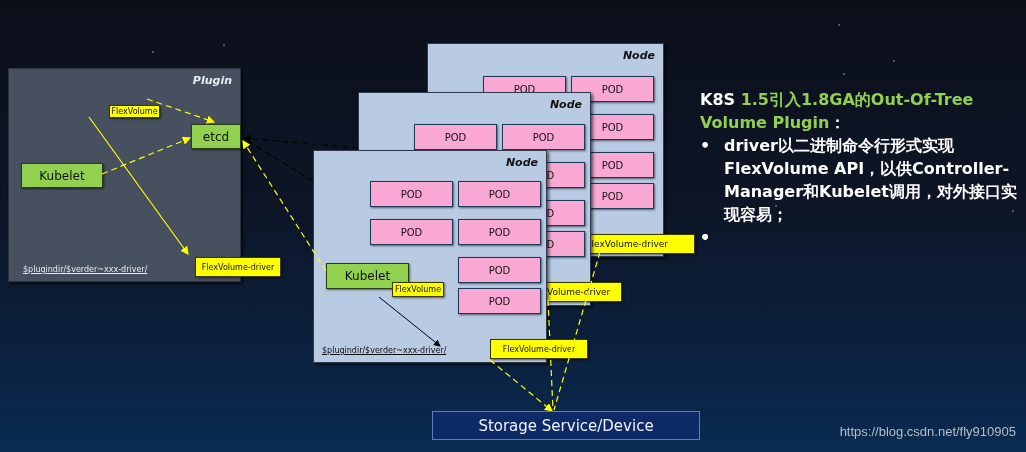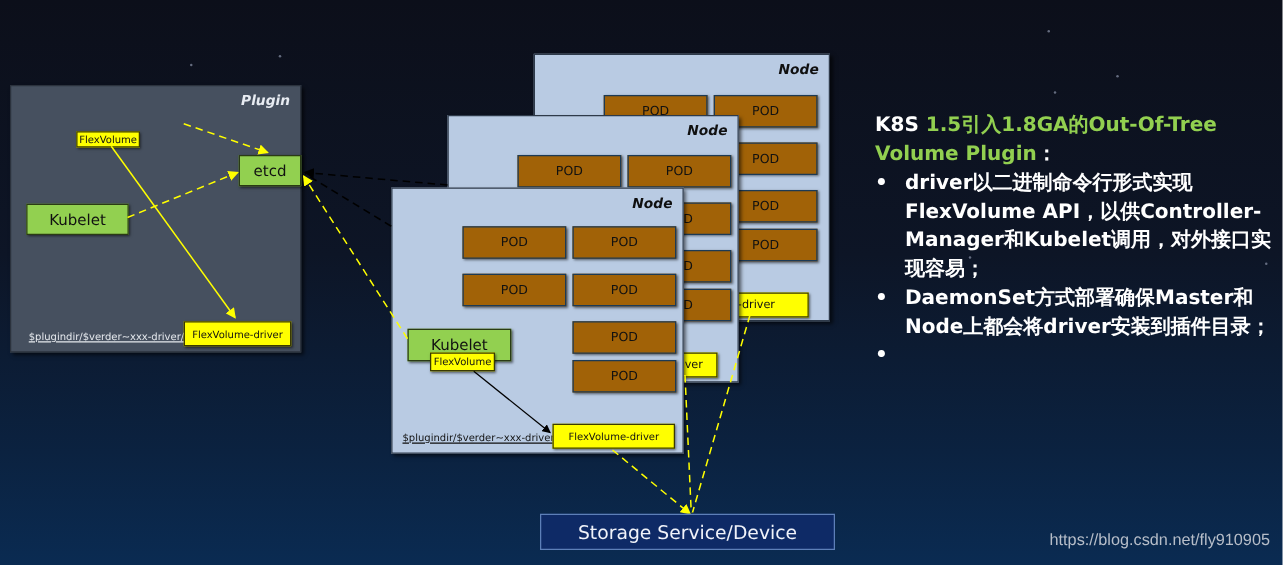--- a/index.html
+++ b/index.html
@@ -11,27 +11,27 @@
   .star { position:absolute; width:2px; height:2px; background:#8a93a8; border-radius:50%; opacity:.7; }
   .panel { position:absolute; box-sizing:border-box; border:1px solid #1a1f2b; box-shadow:2px 2px 3px rgba(0,0,0,.6); }
   .master { left:8px; top:68px; width:233px; height:214px; background:#46505f; border-color:#2b323d; }
   .node { background:#b9cbe3; border-color:#2e3a4a; }
   .panel-title { position:absolute; right:8px; top:5px; font-style:italic; font-weight:bold; font-size:11px;text-align:right; }
   .master .panel-title { color:#e8ecf2; }
   .node .panel-title { color:#101010; }
   .green { position:absolute; box-sizing:border-box; background:#92d050; border:1px solid #2a3b14; box-shadow:1px 1px 2px rgba(0,0,0,.55);
            display:flex; align-items:center; justify-content:center; color:#111; font-size:12px; }
   .yellow { position:absolute; box-sizing:border-box; background:#ffff00; border:1px solid #3a3a00; box-shadow:1px 1px 2px rgba(0,0,0,.55);
-            display:flex; align-items:center; justify-content:center; color:#111; font-size:8px; white-space:nowrap; overflow:hidden; }
-  .pod { position:absolute; box-sizing:border-box; width:83px; height:26px; background:#a16207; border:1px solid #1c3a55;
+            display:flex; align-items:center; justify-content:center; color:#111; font-size:8px; white-space:nowrap; overflow:hidden;margin-left:48px; }
+  .pod { position:absolute; box-sizing:border-box; width:83px; height:26px; background:#f9a8d4; border:1px solid #1c3a55;
          box-shadow:1px 1px 2px rgba(0,0,0,.55); display:flex; align-items:center; justify-content:center; font-size:10px; color:#111; }
   .path { position:absolute; font-size:8px; white-space:nowrap;text-decoration:underline; }
   .master .path { color:#e6e9ee; }
   .node .path { color:#111; }
-  .storage { position:absolute; left:432px; top:411px; width:236px; height:29px; box-sizing:border-box;
+  .storage { position:absolute; left:432px; top:411px; width:268px; height:29px; box-sizing:border-box;
              background:#0e2a66; border:1px solid #5d7fb8; color:#f0f3fa; font-size:15px;
              display:flex; align-items:center; justify-content:center; }
   .textblock { position:absolute; left:700px; top:88px; width:326px; color:#ffffff; font-weight:bold; font-size:16px; line-height:23px; }
   .textblock .hl { color:#92d050; }
   .bullet { position:relative; padding-left:24px; }
   .bullet .dot { position:absolute; left:0; top:0; }
   .watermark { position:absolute; right:10px; top:424px; color:#b6bdc8; font-size:13px; font-family:"Liberation Sans", sans-serif; }
   svg.arrows { position:absolute; left:0; top:0; pointer-events:none; }
 </style>
 </head>
@@ -111,17 +111,17 @@
   <line x1="490" y1="360" x2="552" y2="411" stroke="#ffff00" stroke-width="1.2" stroke-dasharray="6,4" marker-end="url(#ay)"></line>
   <line x1="548" y1="300" x2="553" y2="410" stroke="#ffff00" stroke-width="1.2" stroke-dasharray="6,4"></line>
   <line x1="600" y1="252" x2="554" y2="410" stroke="#ffff00" stroke-width="1.2" stroke-dasharray="6,4"></line>
 </svg>
 
 <div class="storage">Storage Service/Device</div>
 
 <div class="textblock">
   <div><span>K8S </span><span class="hl">1.5引入1.8GA的Out-Of-Tree Volume Plugin</span><span>：</span></div>
   <div class="bullet"><span class="dot">•</span><span>driver以二进制命令行形式实现FlexVolume API，以供Controller-Manager和Kubelet调用，对外接口实现容易；</span></div>
-  <div class="bullet"><span class="dot">•</span><span>DaemonSet方式部署确保Master和Node上都会将driver安装到插件目录；</span></div>
+  <div class="bullet"><span class="dot">•</span></div>
   <div class="bullet"><span class="dot">•</span></div>
 </div>
 
 <div class="watermark">https://blog.csdn.net/fly910905</div>
 
 </body></html>

